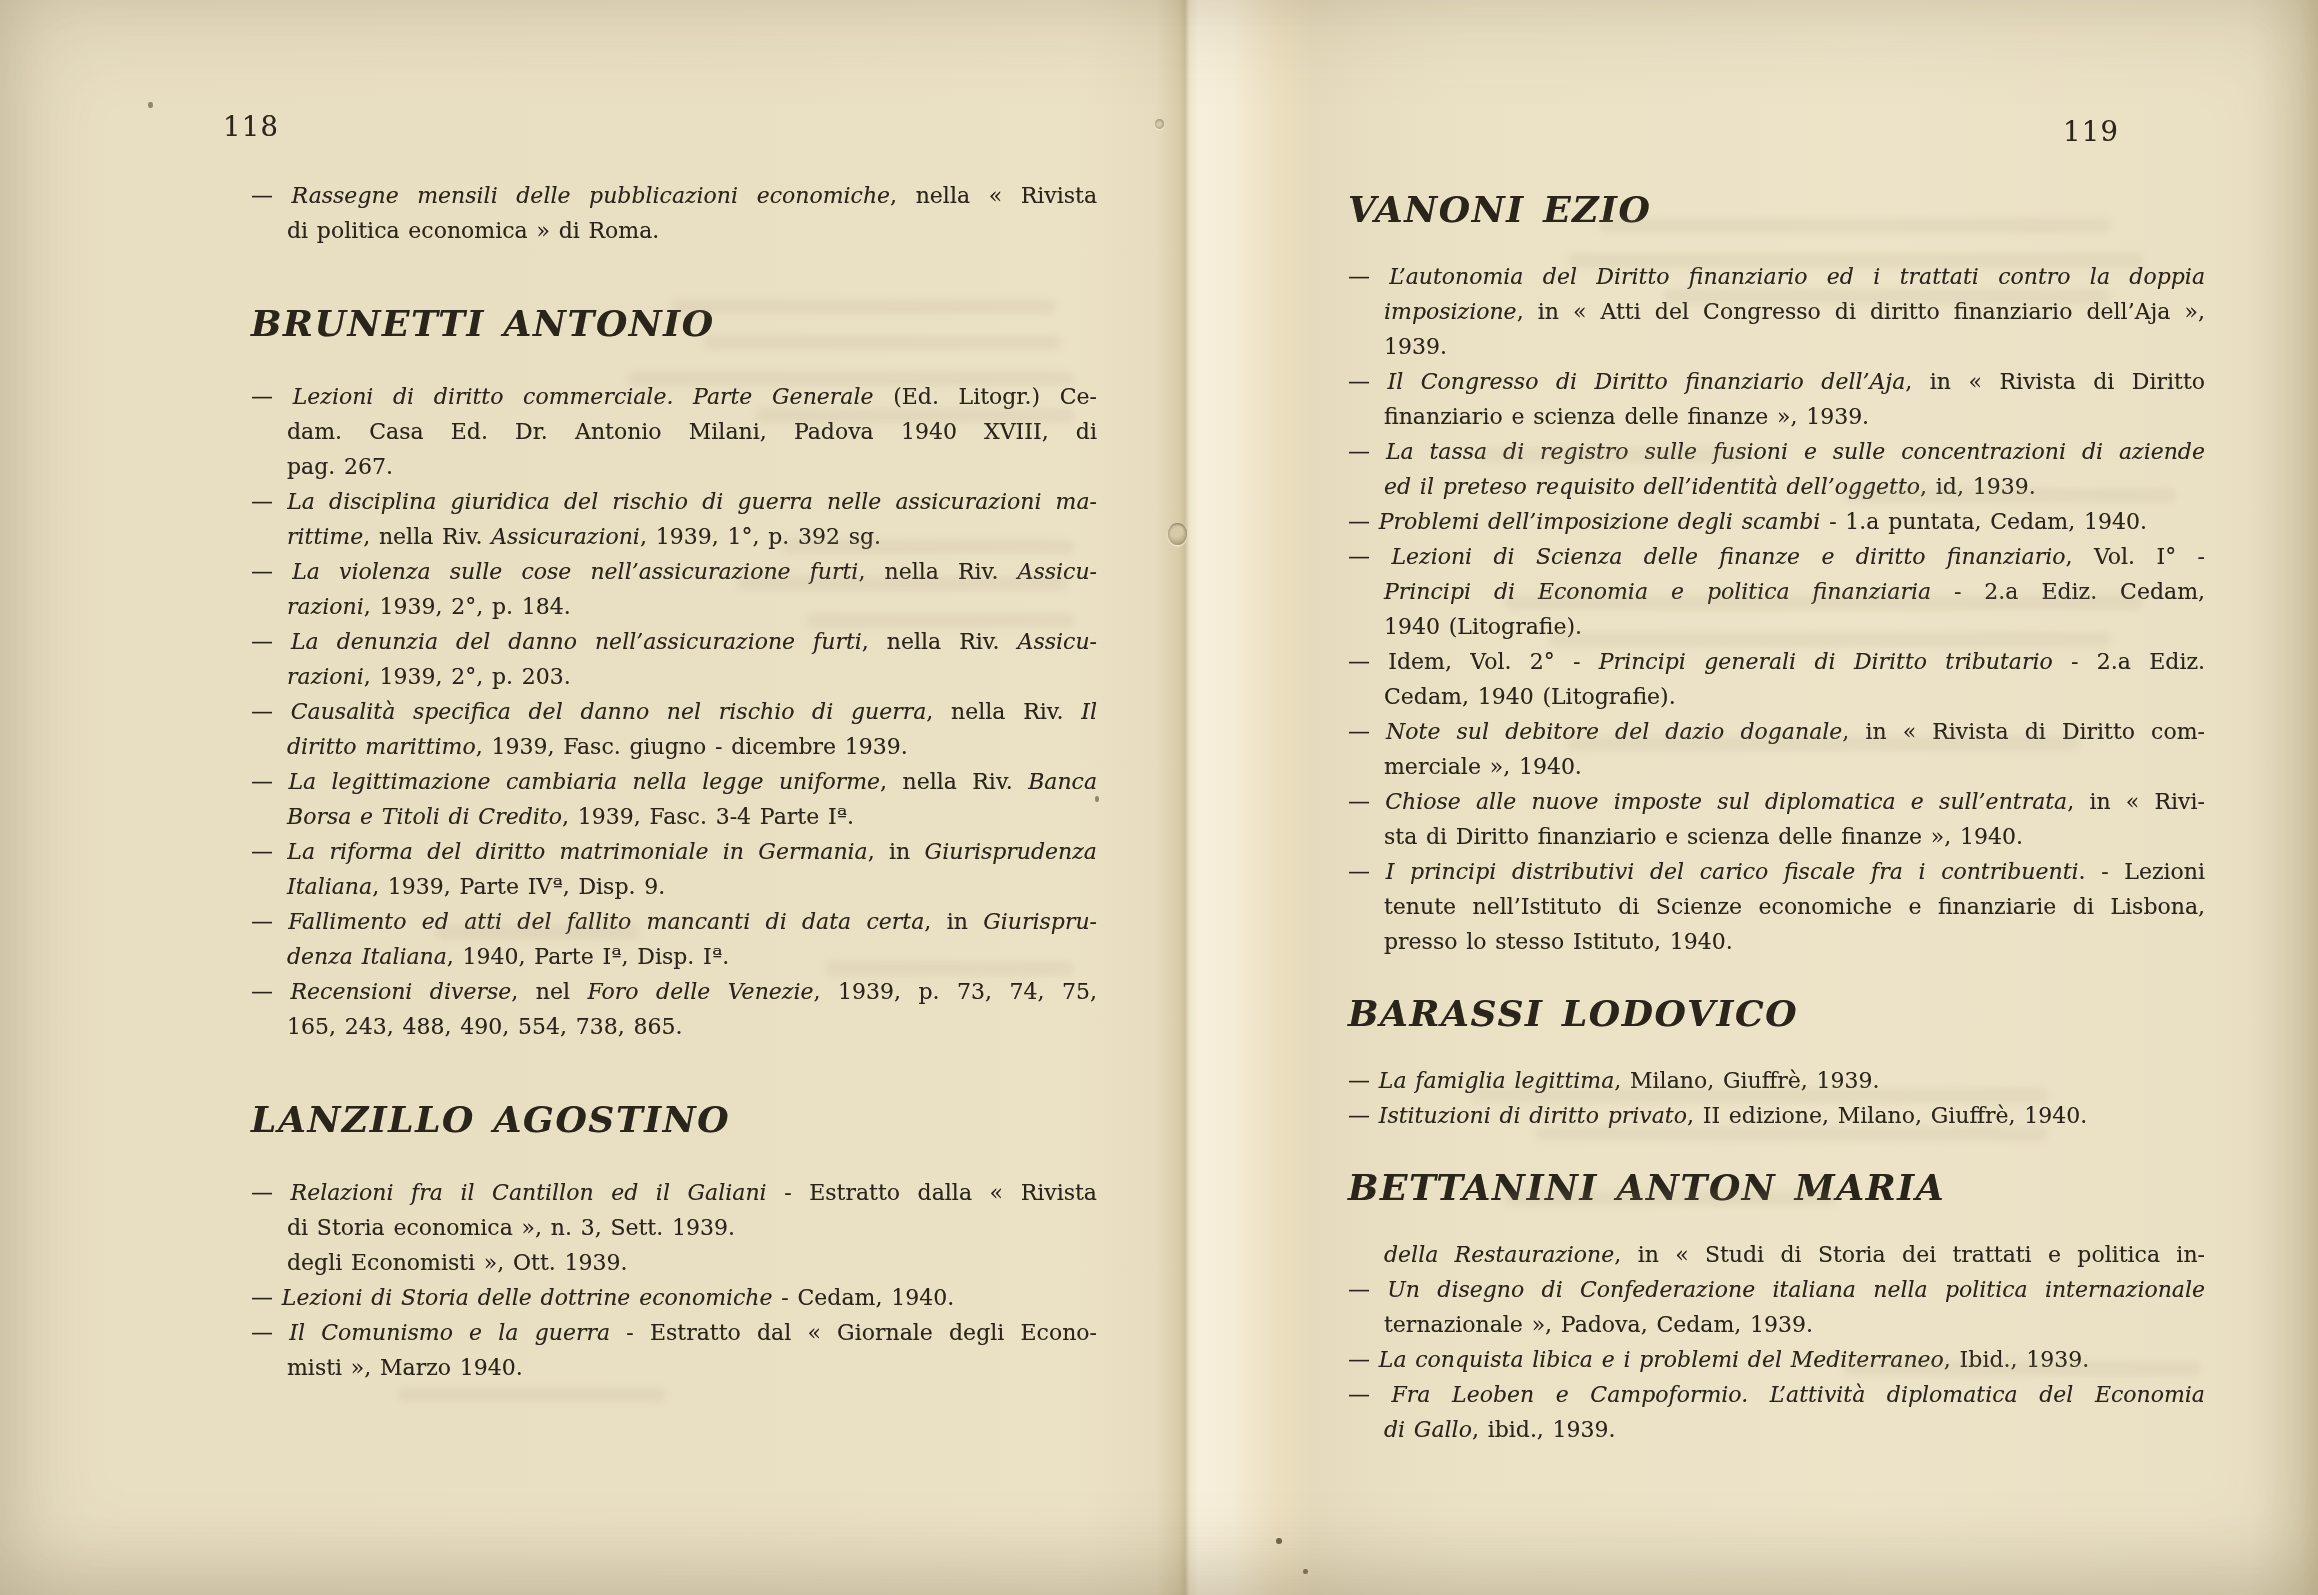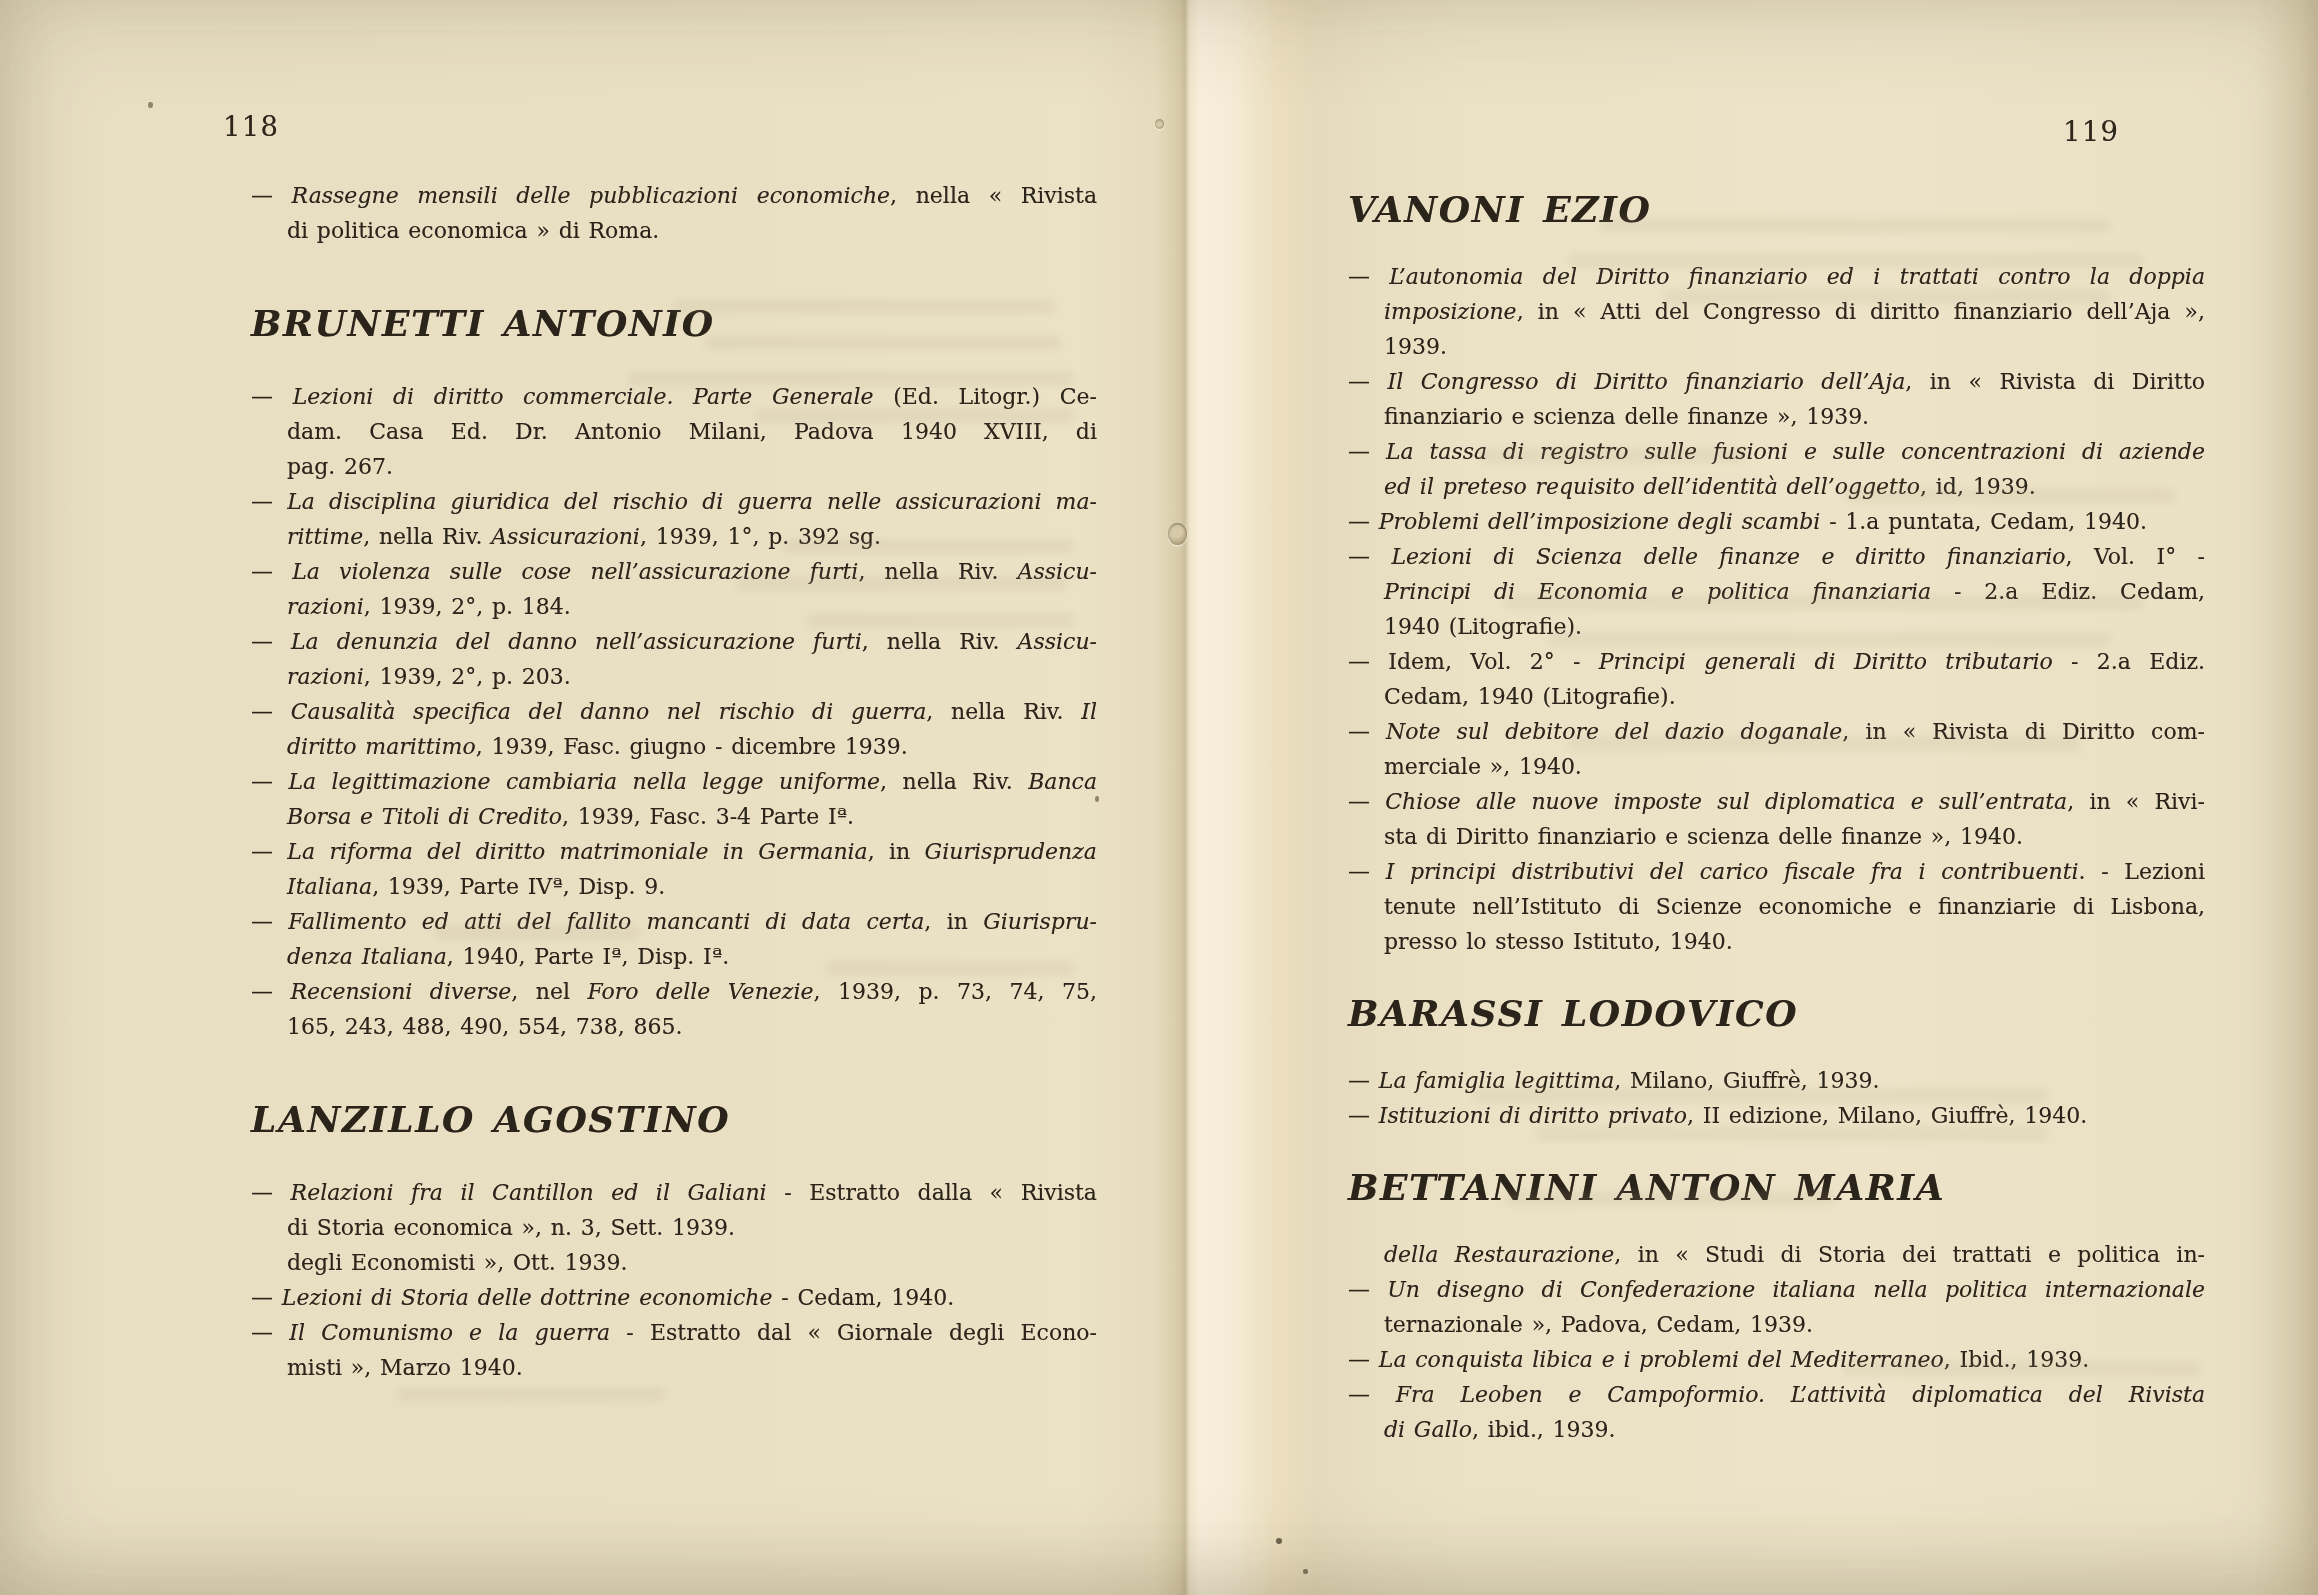--- a/index.html
+++ b/index.html
@@ -186,21 +186,21 @@
         <h2 class="heading">BETTANINI ANTON MARIA</h2>
         <div class="entry">
           <div class="line cont j"><span class="it">della Restaurazione</span><span class="rm">, in « Studi di Storia dei trattati e politica in-</span></div>
           <div class="line j"><span class="rm">— </span><span class="it">Un disegno di Confederazione italiana nella politica internazionale</span></div>
           <div class="line cont"><span class="rm">ternazionale », Padova, Cedam, 1939.</span></div>
         </div>
         <div class="entry">
           <div class="line"><span class="rm">— </span><span class="it">La conquista libica e i problemi del Mediterraneo</span><span class="rm">, Ibid., 1939.</span></div>
         </div>
         <div class="entry">
-          <div class="line j"><span class="rm">— </span><span class="it">Fra Leoben e Campoformio. L’attività diplomatica del Rivista</span></div>
+          <div class="line j"><span class="rm">— </span><span class="it">Fra Leoben e Campoformio. L’attività diplomatica del Economia</span></div>
           <div class="line cont"><span class="it">di Gallo</span><span class="rm">, ibid., 1939.</span></div>
         </div>
       </div>
   </div>
 
   <div>
     <div class="ghost" style="left:672px; top:299px; width:384px;"></div>
     <div class="ghost" style="left:704px; top:335px; width:358px;"></div>
     <div class="ghost" style="left:627px;  top:371px; width:448px;"></div>
     <div class="ghost" style="left:755px; top:408px; width:320px;"></div>

